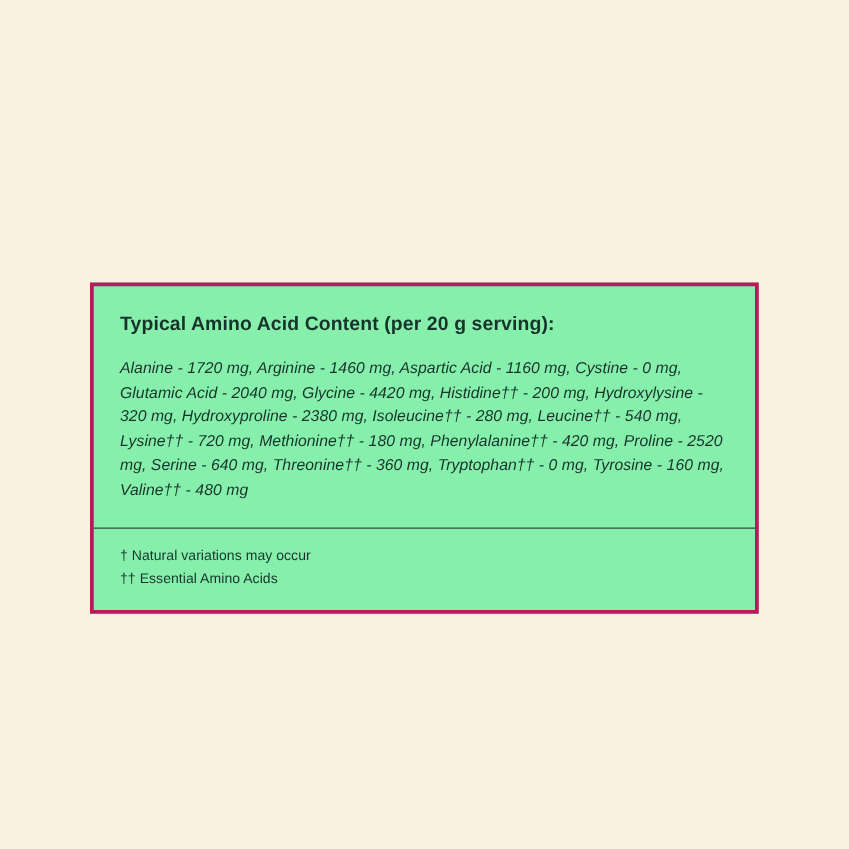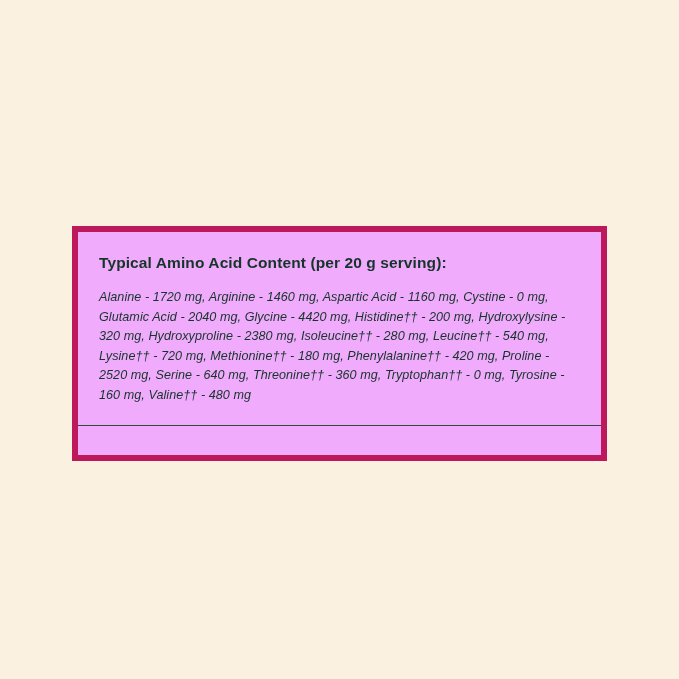--- a/index.html
+++ b/index.html
@@ -12,22 +12,22 @@
     background: #faf1e1;
     font-family: "Liberation Sans", sans-serif;
     overflow: hidden;
   }
   .panel {
     position: absolute;
     left: 72px;
     top: 226px;
     width: 535px;
     box-sizing: border-box;
-    background: #f0abfc;
-    border: 6px solid #be185d;
+    background: #86efac;
+    border: 3px solid #be185d;
   }
   .panel-body {
     padding: 22px 21px 20px 21px;
   }
   .panel-title {
     font-size: 15.5px;
     font-weight: bold;
     color: #16342a;
     letter-spacing: 0.1px;
     margin: 0 0 16px 0;
@@ -59,14 +59,16 @@
 </head>
 <body>
 
 <div class="panel">
   <div class="panel-body">
     <h2 class="panel-title">Typical Amino Acid Content (per 20 g serving):</h2>
     <p class="content-text">Alanine - 1720 mg, Arginine - 1460 mg, Aspartic Acid - 1160 mg, Cystine - 0 mg, Glutamic Acid - 2040 mg, Glycine - 4420 mg, Histidine†† - 200 mg, Hydroxylysine - 320 mg, Hydroxyproline - 2380 mg, Isoleucine†† - 280 mg, Leucine†† - 540 mg, Lysine†† - 720 mg, Methionine†† - 180 mg, Phenylalanine†† - 420 mg, Proline - 2520 mg, Serine - 640 mg, Threonine†† - 360 mg, Tryptophan†† - 0 mg, Tyrosine - 160 mg, Valine†† - 480 mg</p>
   </div>
   <div class="divider"></div>
   <div class="panel-footer">
+    <p class="footnote">† Natural variations may occur</p>
+    <p class="footnote">†† Essential Amino Acids</p>
   </div>
 </div>
 
 </body></html>

